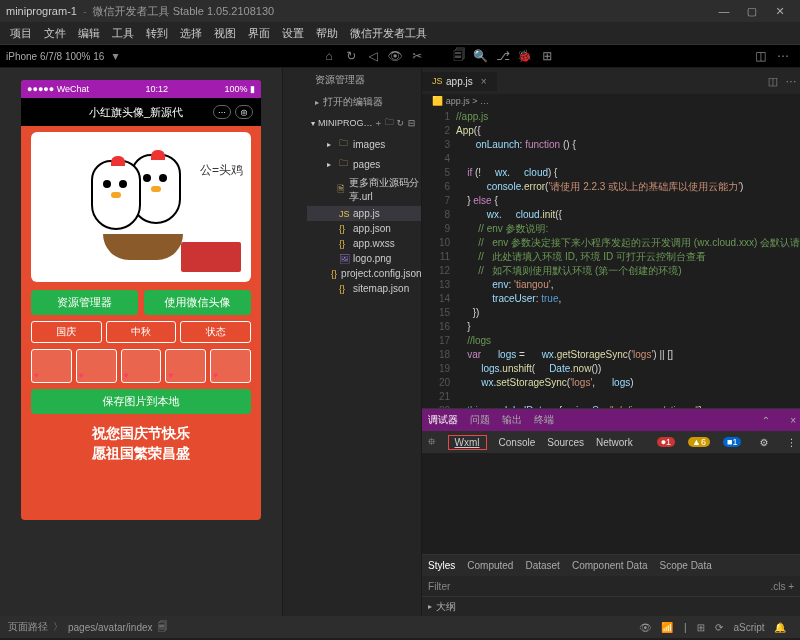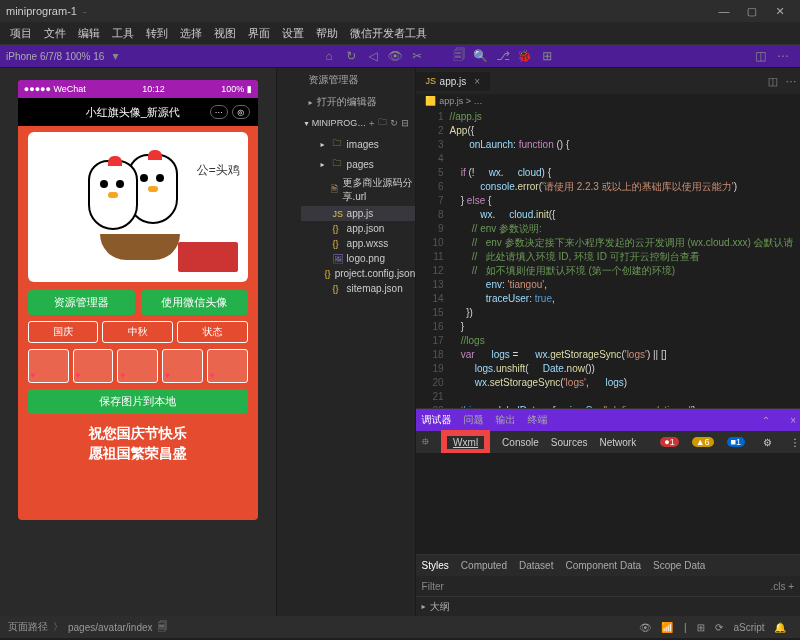--- a/index.html
+++ b/index.html
@@ -3,21 +3,21 @@
 <meta charset="utf-8">
 <style>
   * { margin: 0; padding: 0; box-sizing: border-box; font-family: "Segoe UI", "Microsoft YaHei", sans-serif; }
   body { background: #1e1e1e; color: #ccc; font-size: 11px; width: 800px; height: 640px; overflow: hidden; }
   .titlebar { height: 22px; background: #2d2d2d; display: flex; align-items: center; padding: 0 6px; color: #999; font-size: 11px; }
   .titlebar .tabname { color: #ccc; }
   .titlebar .spacer { flex: 1; }
   .winbtn { width: 28px; text-align: center; color: #aaa; }
   .menubar { height: 22px; background: #252525; display: flex; align-items: center; padding-left: 4px; font-size: 11px; color: #ccc; }
   .menubar span { padding: 3px 6px; }
-  .toolbar { height: 24px; background: #4c1d95; display: flex; align-items: center; padding: 0 6px; border-top: 1px solid #333; border-bottom: 1px solid #1a1a1a; }
+  .toolbar { height: 24px; background: #000000; display: flex; align-items: center; padding: 0 6px; border-top: 1px solid #333; border-bottom: 1px solid #1a1a1a; }
   .toolbar .device { color: #aaa; font-size: 10px; }
   .toolbar .spacer { flex: 1; }
   .ticon { width: 18px; height: 18px; margin: 0 2px; color: #888; display: inline-flex; align-items: center; justify-content: center; font-size: 12px; }
   .main { display: flex; height: 548px; }
   
   .sim { width: 310px; background: #2a2a2a; display: flex; flex-direction: column; align-items: center; }
   .phone { width: 240px; height: 440px; margin-top: 12px; background: #e54b2e; border-radius: 4px; overflow: hidden; display: flex; flex-direction: column; }
   .pstatus { height: 18px; background: #a21caf; color: #fff; font-size: 9px; display: flex; align-items: center; padding: 0 6px; justify-content: space-between; }
   .pnav { height: 28px; background: #000; color: #fff; display: flex; align-items: center; justify-content: space-between; padding: 0 8px; font-size: 11px; }
   .capsule { display: flex; gap: 4px; }
@@ -71,45 +71,46 @@
   .src div { height: 14px; }
   .c-cm { color: #6a9955; }
   .c-kw { color: #c586c0; }
   .c-fn { color: #dcdcaa; }
   .c-id { color: #9cdcfe; padding-left: 14px; }
   .c-st { color: #ce9178; }
   .c-bl { color: #569cd6; }
   .c-pn { color: #d4d4d4; }
   .c-this { color: #569cd6; }
   
-  .dbg { height: 188px; background: #6d28d9; border-top: 1px solid #333; display: flex; flex-direction: column; }
+  .dbg { height: 188px; background: #701a75; border-top: 1px solid #333; display: flex; flex-direction: column; }
   .dbtabs { height: 22px; display: flex; align-items: center; padding-left: 6px; gap: 12px; font-size: 10px; color: #aaa; }
   .dbtabs .a { color: #fff; }
   .dbtabs .spacer { flex: 1; }
   .dbtabs .ric { padding: 0 4px; }
   .dbtop { height: 22px; background: #2d2d2d; display: flex; align-items: center; padding-left: 6px; gap: 12px; font-size: 10px; color: #ccc; }
-  .dbtop .box { border: 6px solid #ef4444; padding: 1px 6px; text-decoration: underline; }
+  .dbtop .box { border: 1px solid #ef4444; padding: 1px 6px; text-decoration: underline; }
   .badge { padding: 0 4px; border-radius: 6px; font-size: 9px; }
   .bd-r { background: #c33; color: #fff; margin-right:1px; }
   .bd-y { background: #c90; color: #fff; margin-right:1px;}
   .bd-b { background: #06c; color: #fff; }
   .subtabs { height: 22px; background: #2a2a2a; display: flex; align-items: center; padding-left: 6px; gap: 12px; font-size: 10px; color: #aaa; border-top: 1px solid #333;}
   .subtabs .a { color: #fff; }
   .filterrow { height: 20px; background: #252526; display: flex; align-items: center; padding: 0 6px; font-size: 10px; color: #888; justify-content: space-between; }
   .outline { height: 20px; background: #252526; display:flex; align-items:center; padding-left:6px; font-size:10px; color:#aaa; border-top:1px solid #333;}
   .statusbar { height: 22px; background: #2d2d2d; display: flex; align-items: center; padding: 0 8px; font-size: 10px; color: #999; }
   .statusbar .spacer { flex: 1; }
   .statusbar .si { padding: 0 5px; }
 </style>
 </head>
 <body>
 
 <div class="titlebar">
   <span class="tabname">miniprogram-1</span>
   <span style="margin:0 6px;color:#666">-</span>
+  <span>微信开发者工具 Stable 1.05.2108130</span>
   <span class="spacer"></span>
   <span class="winbtn">—</span>
   <span class="winbtn">▢</span>
   <span class="winbtn">✕</span>
 </div>
 
 <div class="menubar" id="menubar">
     <span>项目</span>
     <span>文件</span>
     <span>编辑</span>

